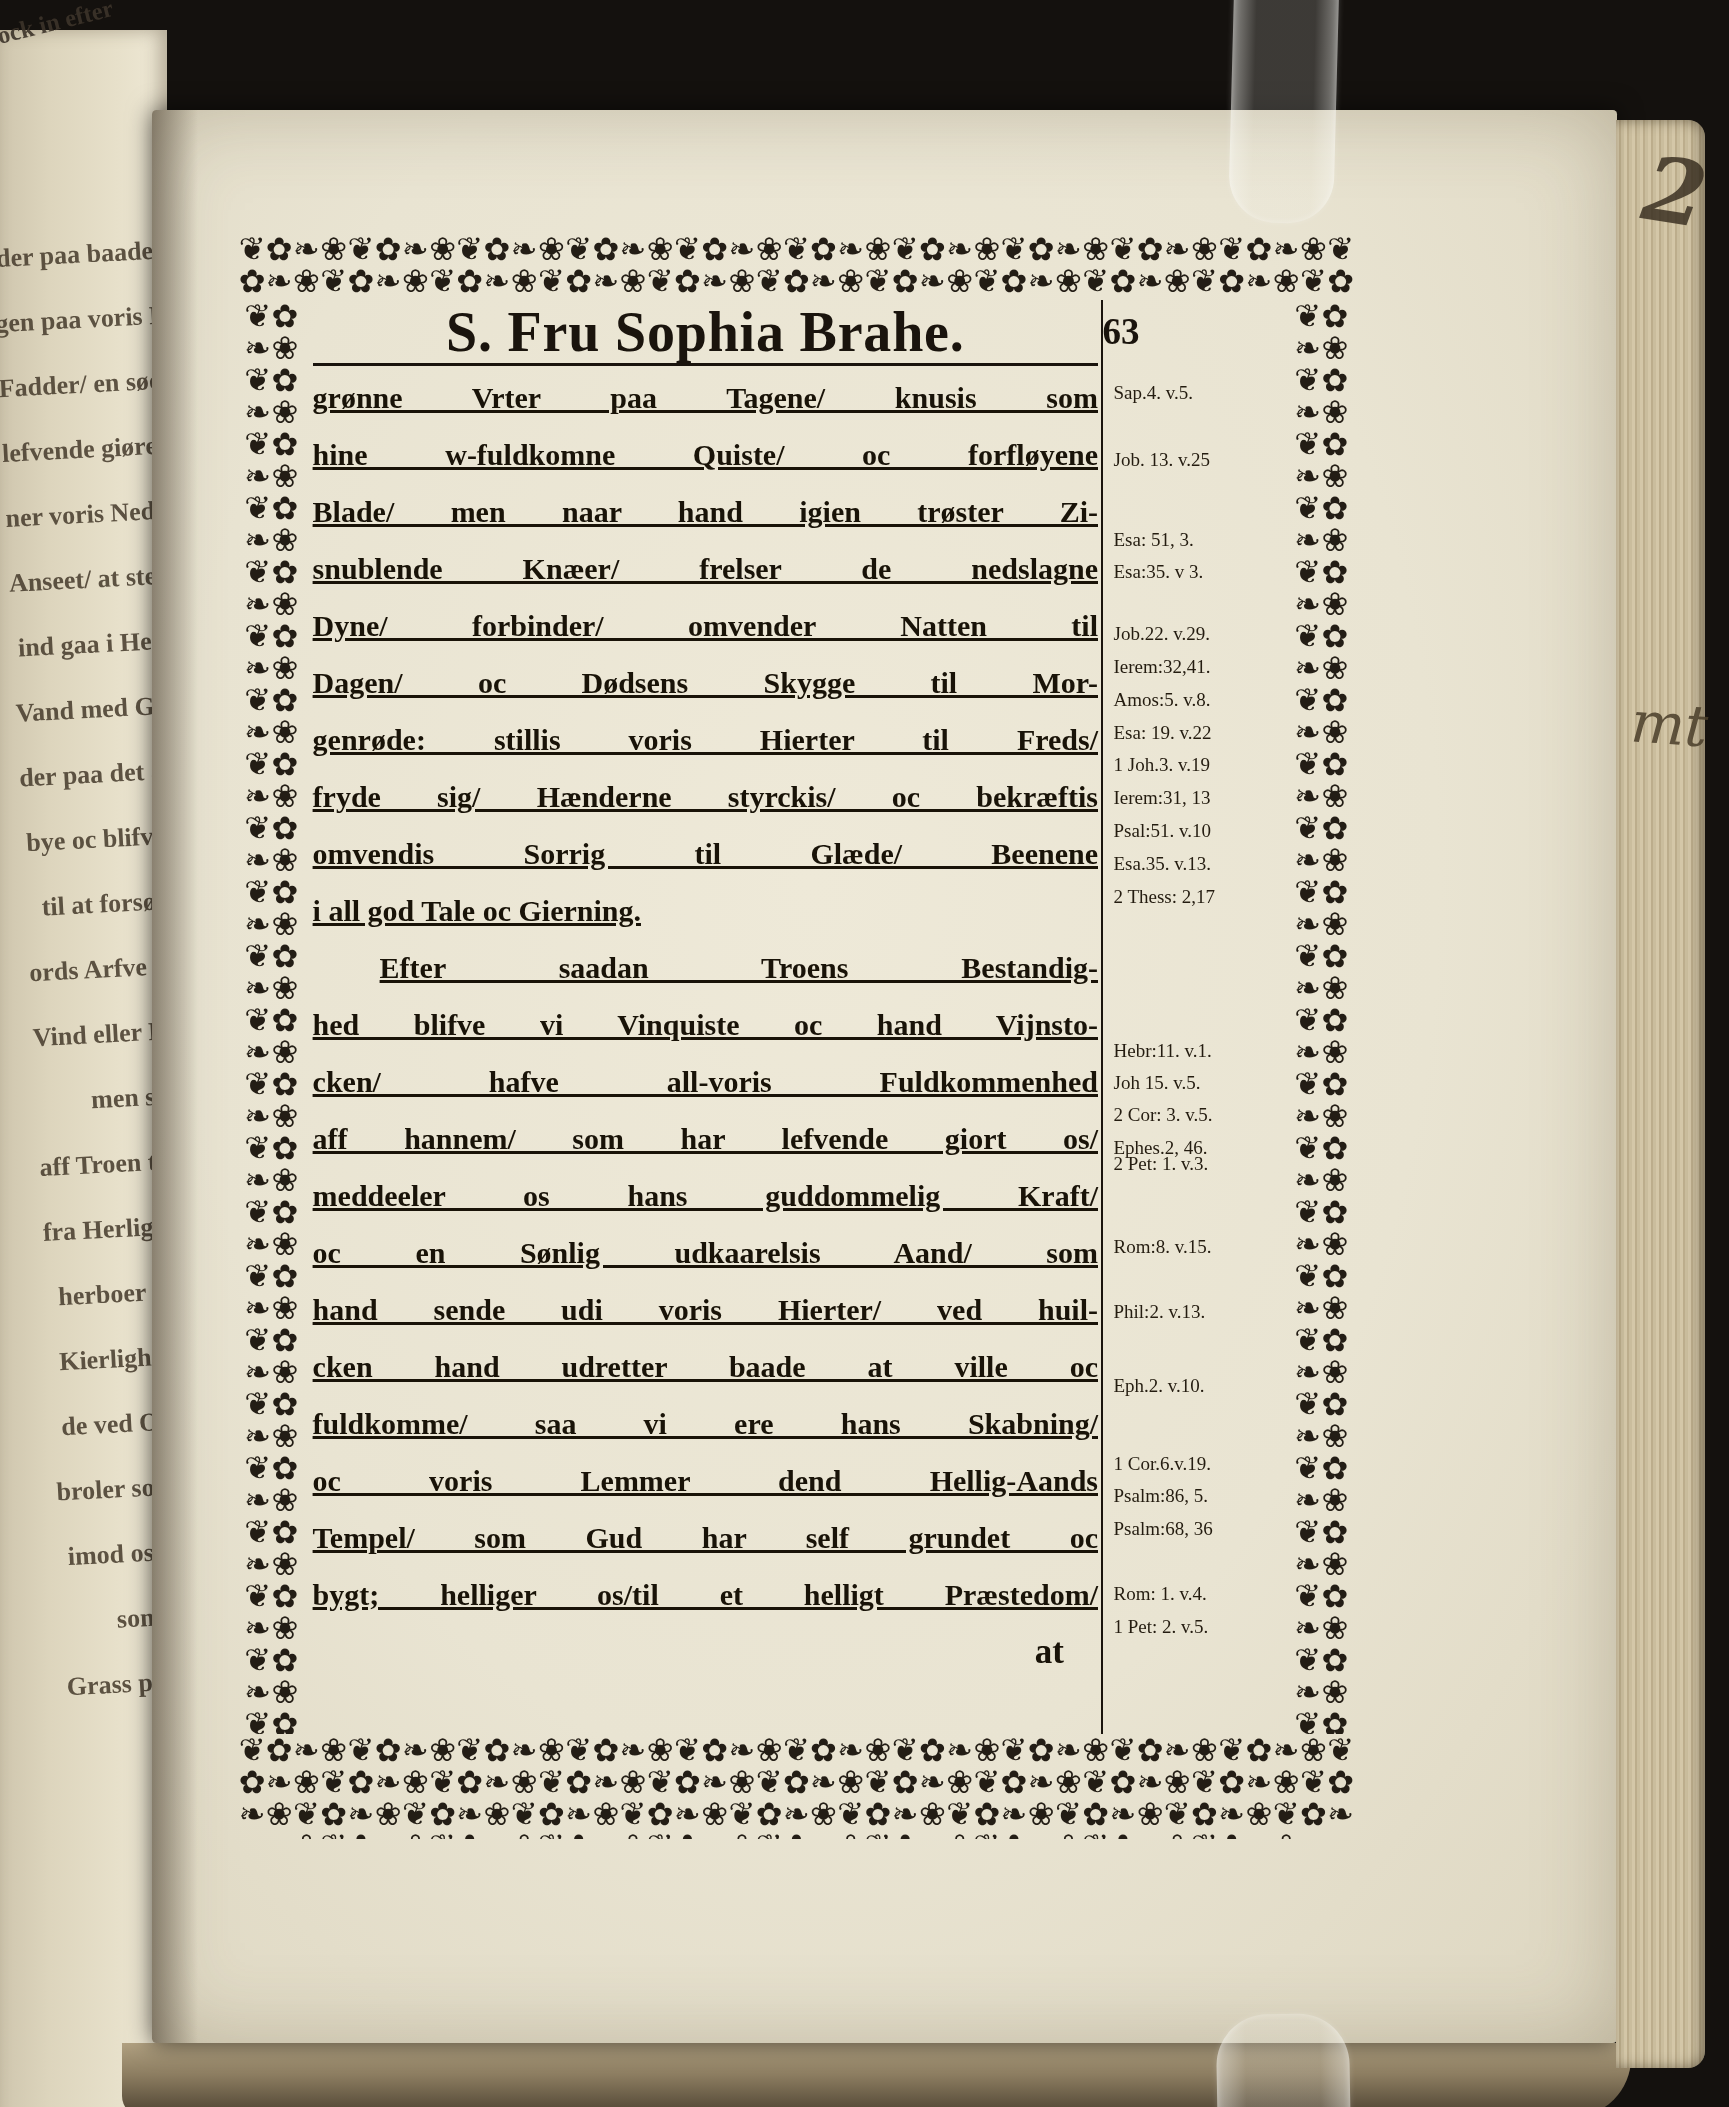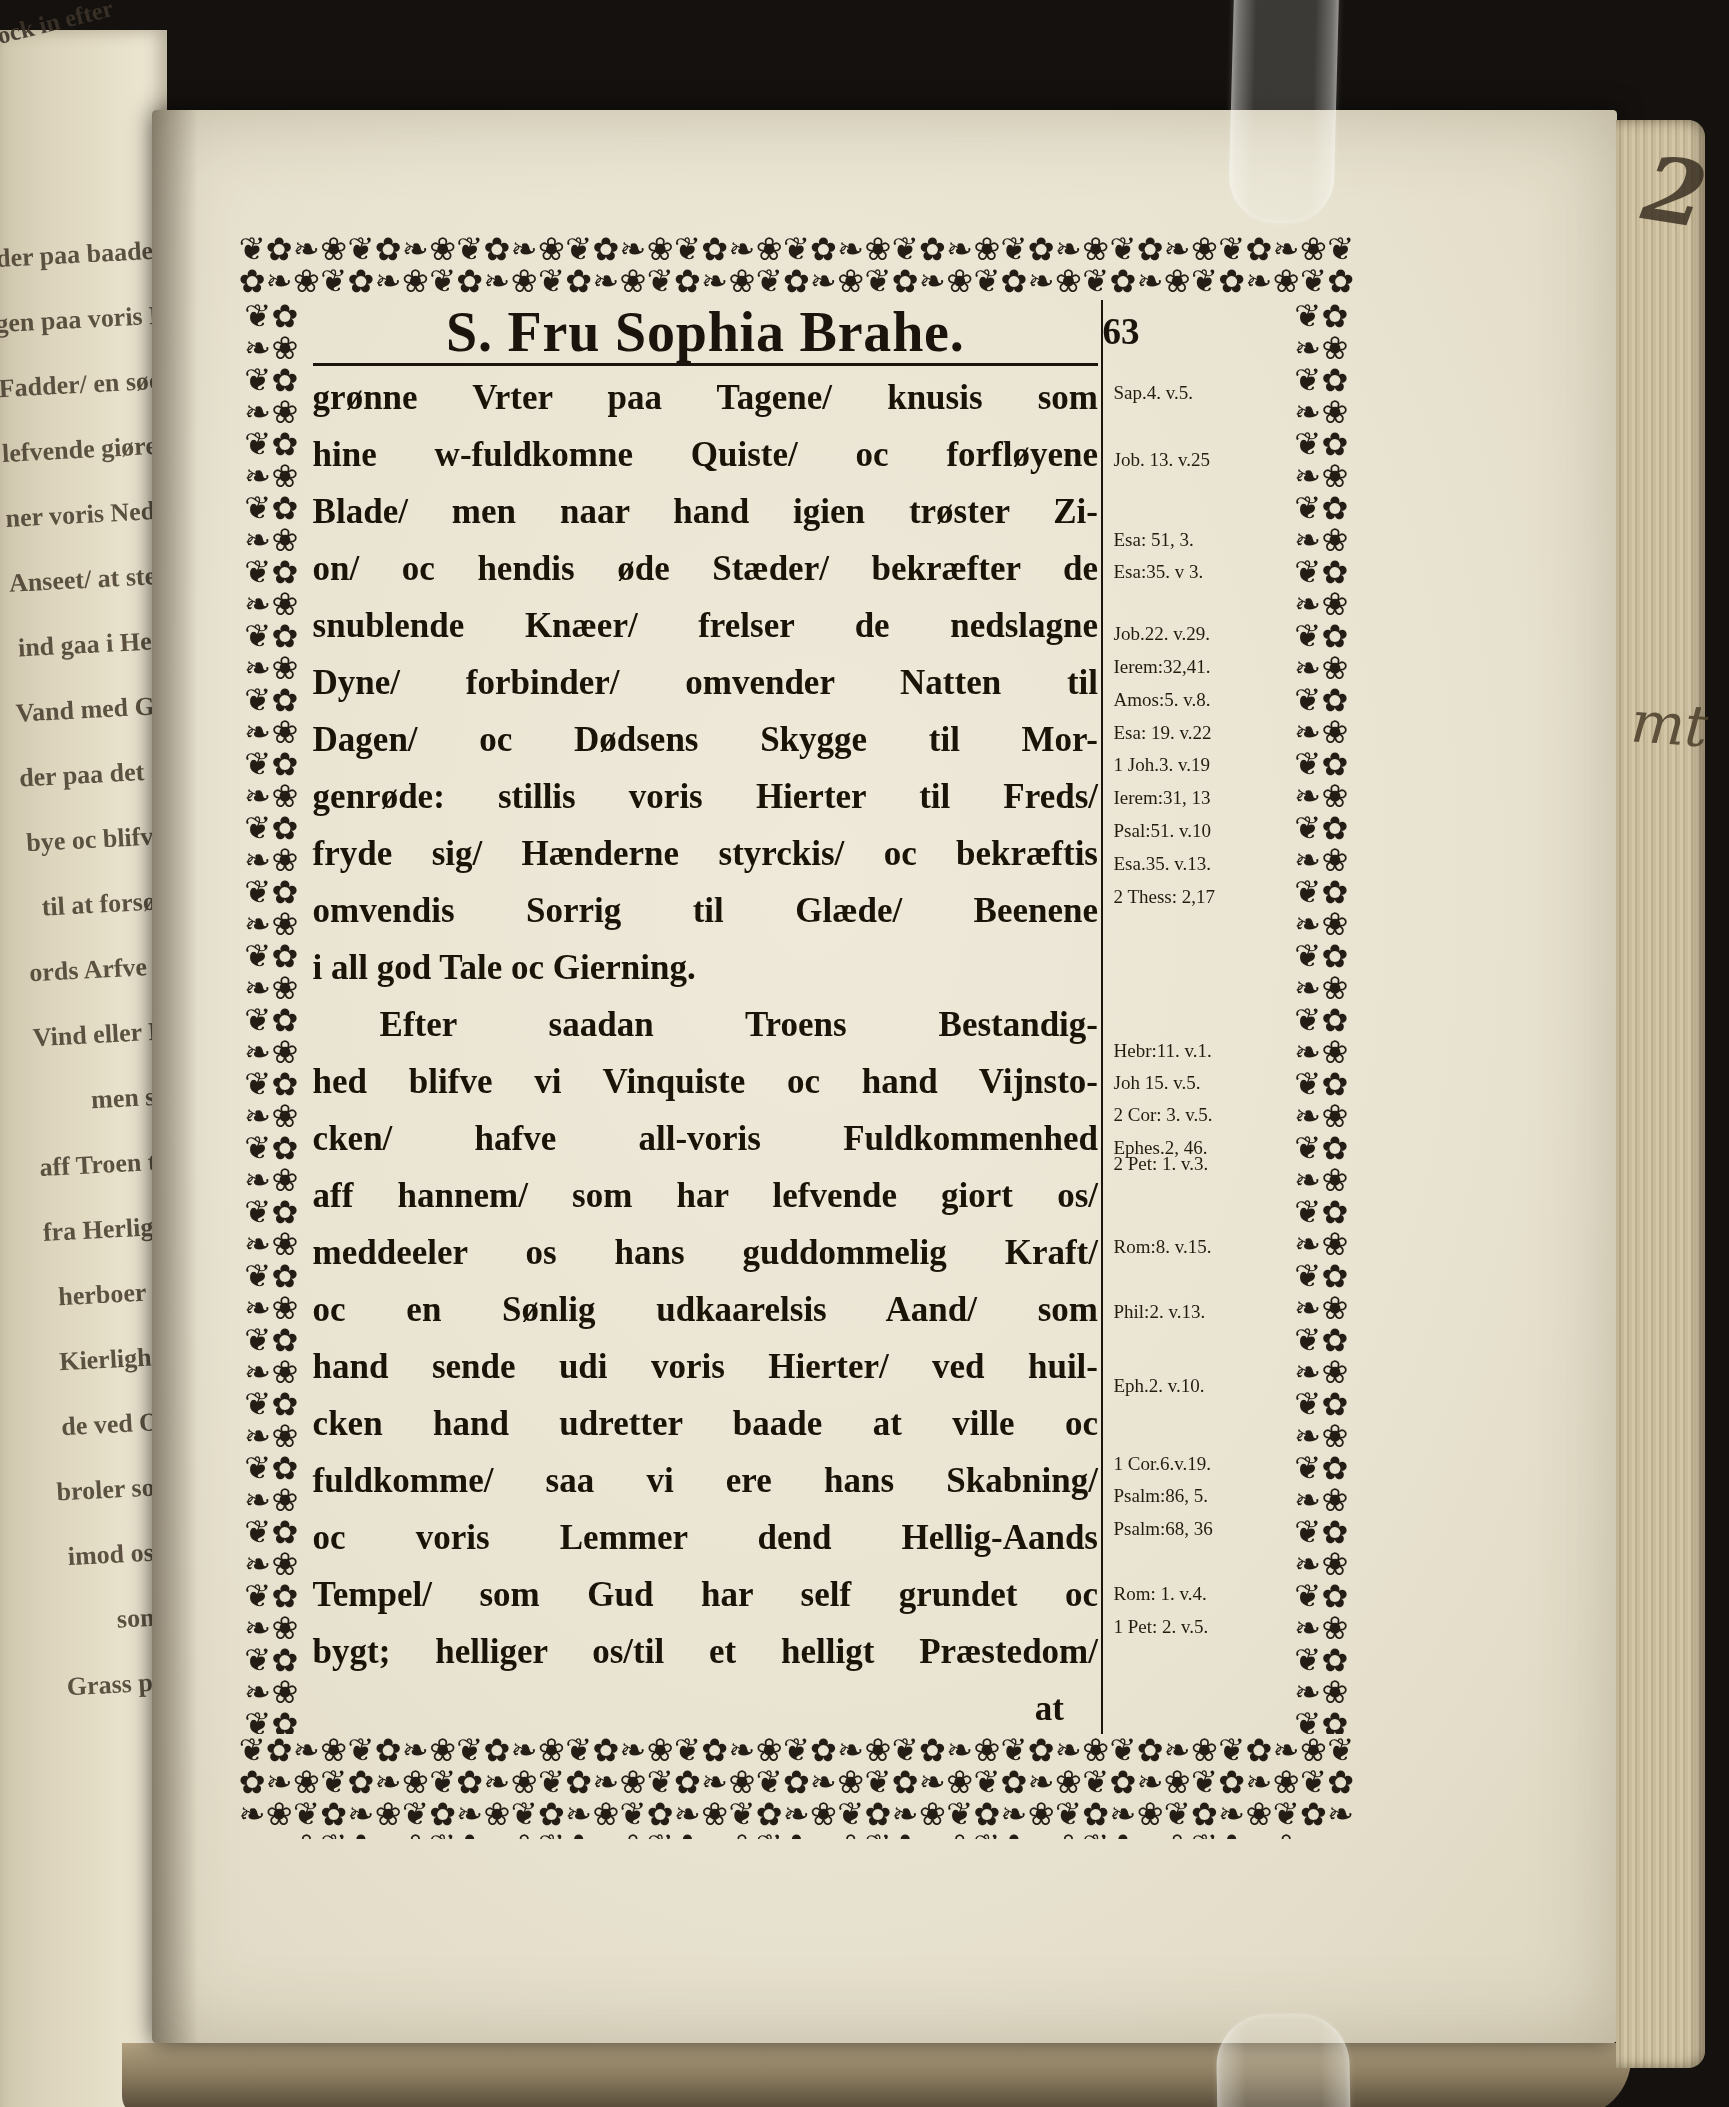--- a/index.html
+++ b/index.html
@@ -70,23 +70,24 @@
   .refs-col{
     flex:1;border-left:2.5px solid #1a140d;margin-left:2.5px;
     display:flex;flex-direction:column;
   }
   .refs-head{
     height:63px;display:flex;align-items:center;justify-content:flex-start;
   }
   .page-number{font-size:37px;font-weight:700;color:#1a140d;}
   .text-area{position:relative;flex:1;padding-top:3.4px;}
   .line{
-    font-size:35px;font-weight:700;line-height:57px;color:#191308;
+    font-size:30px;font-weight:700;line-height:57px;color:#191308;
     text-align:justify;text-align-last:justify;white-space:normal;
     letter-spacing:0px;
+    text-decoration:underline;
   }
   .line.end{text-align-last:left;}
   .line.indent{text-indent:67px;}
   .catchword{
     font-size:35px;font-weight:700;line-height:57px;color:#191308;
     text-align:right;padding-right:34px;
   }
   .refs-area{position:relative;flex:1;padding-left:11px;}
   .ref{
     position:absolute;left:11px;white-space:nowrap;
@@ -151,21 +152,20 @@
     <div class="frame-inner">
 
       <div class="main-col">
         <div class="page-head">
           <div class="page-title">S. Fru Sophia Brahe.</div>
         </div>
         <div class="text-area">
           <div class="line">grønne Vrter paa Tagene/ knusis som</div>
           <div class="line">hine w-fuldkomne Quiste/ oc forfløyene</div>
           <div class="line">Blade/ men naar hand igien trøster Zi-</div>
-          <div class="line">on/ oc hendis øde Stæder/ bekræfter de</div>
           <div class="line">snublende Knæer/ frelser de nedslagne</div>
           <div class="line">Dyne/ forbinder/ omvender Natten til</div>
           <div class="line">Dagen/ oc Dødsens Skygge til Mor-</div>
           <div class="line">genrøde: stillis voris Hierter til Freds/</div>
           <div class="line">fryde sig/ Hænderne styrckis/ oc bekræftis</div>
           <div class="line">omvendis Sorrig til Glæde/ Beenene</div>
           <div class="line end">i all god Tale oc Gierning.</div>
           <div class="line indent">Efter saadan Troens Bestandig-</div>
           <div class="line">hed blifve vi Vinquiste oc hand Vijnsto-</div>
           <div class="line">cken/ hafve all-voris Fuldkommenhed</div>

